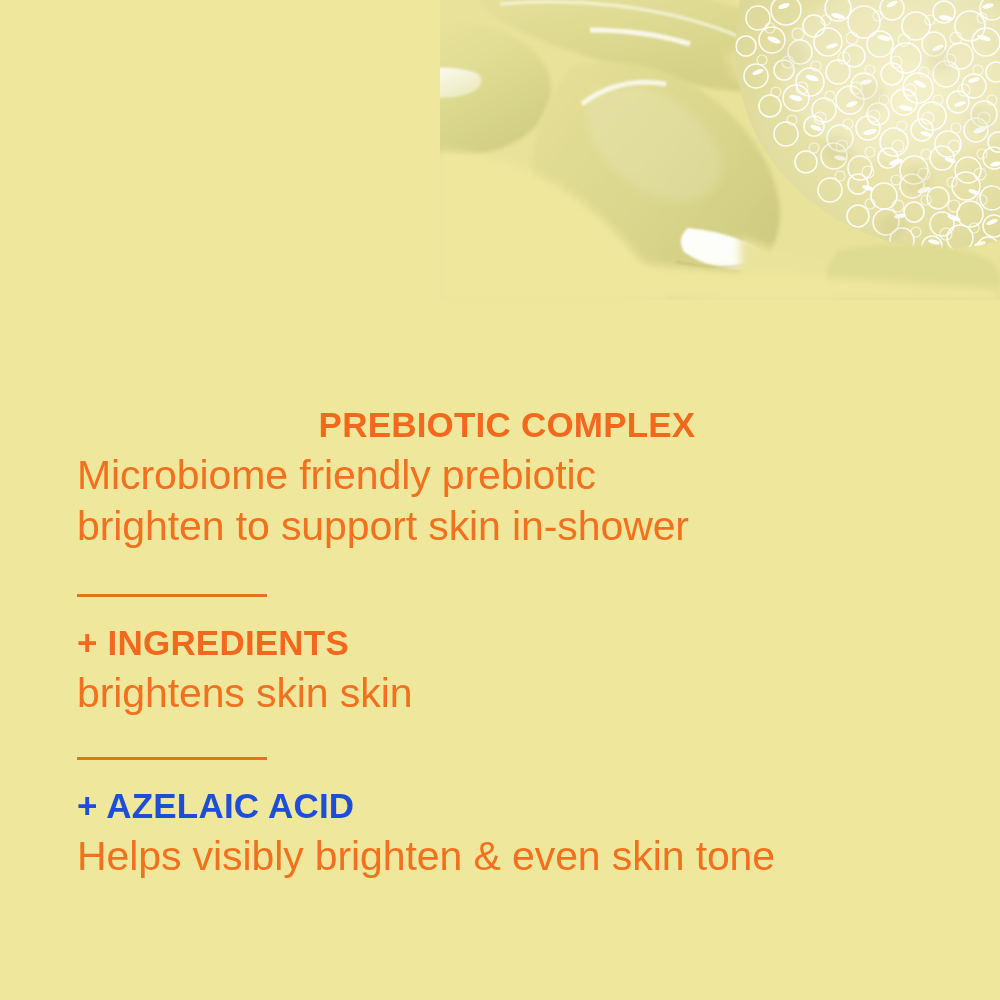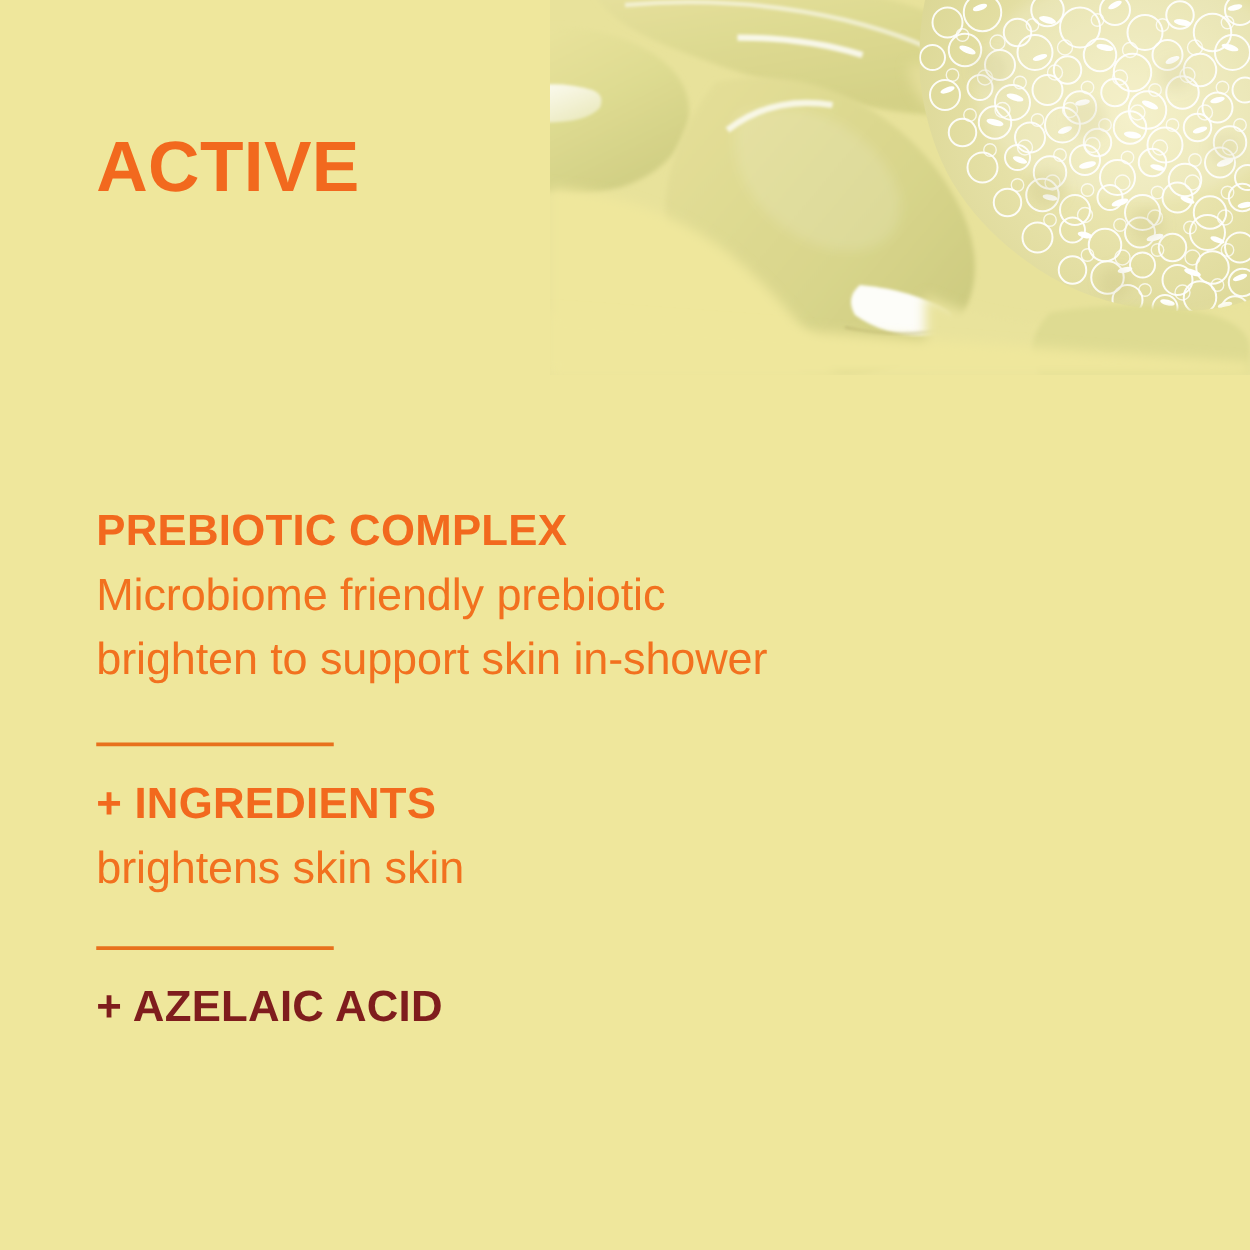--- a/index.html
+++ b/index.html
@@ -78,21 +78,21 @@
     font-size:35px;
     line-height:40px;
     letter-spacing:0.2px;
     white-space:nowrap;
   }
 
   .ing-desc {
     color:#f2711f;
     font-family: "Liberation Sans", sans-serif;
     font-weight:normal;
-    font-size:36px;
+    font-size:41px;
     line-height:51px;
     letter-spacing:-0.1px;
     margin-top:5px;
   }
   .ing-desc .dl { display:block; white-space:nowrap; }
 
   .gap-a { height:42px; }
   .gap-b { height:38px; }
 </style>
 </head>
@@ -376,45 +376,47 @@
         <rect x="0" y="0" width="130" height="300" fill="#efe79c" opacity="0.0"></rect>
         <path d="M0,150 Q80,156 140,200 Q190,240 230,300 L0,300 Z" fill="#efe79c" filter="url(#soft2)"></path>
         <path d="M0,250 L560,290 L560,300 L0,300 Z" fill="#efe79c" filter="url(#soft2)"></path>
       </g>
     </svg>
   </div>
 
   <div id="content">
 
     <h1 class="headline" style="color: rgb(242, 105, 30);">
-      <span class="headline-line">ACTIVE</span>
     </h1>
 
     <div id="ingredients">
 
       <div class="ingredient">
-        <div class="ing-name" style="color: rgb(242, 105, 30);">PREBIOTIC COMPLEX</div>
+        <div class="ing-name" style="color: rgb(242, 105, 30); text-align: center;">PREBIOTIC COMPLEX</div>
         <div class="ing-desc" style="color: rgb(242, 113, 31);">
           <span class="dl">Microbiome friendly prebiotic</span>
           <span class="dl">brighten to support skin in-shower</span>
         </div>
       </div>
 
       <div class="gap-a"></div>
 
       <div class="ingredient">
         <hr class="divider" style="background: rgb(232, 113, 28);">
         <div class="ing-name" style="color: rgb(242, 105, 30);">+ INGREDIENTS</div>
         <div class="ing-desc" style="color: rgb(242, 113, 31);">
           <span class="dl">brightens skin skin</span>
         </div>
       </div>
 
       <div class="gap-b"></div>
 
       <div class="ingredient">
         <hr class="divider" style="background: rgb(232, 113, 28);">
-        <div class="ing-name" style="color: #7f1d1d;">+ AZELAIC ACID</div>
+        <div class="ing-name" style="color: #1d4ed8;">+ AZELAIC ACID</div>
+        <div class="ing-desc" style="color: rgb(242, 113, 31);">
+          <span class="dl">Helps visibly brighten &amp; even skin tone</span>
+        </div>
       </div>
 
     </div>
   </div>
 </div>
 
 </body></html>

